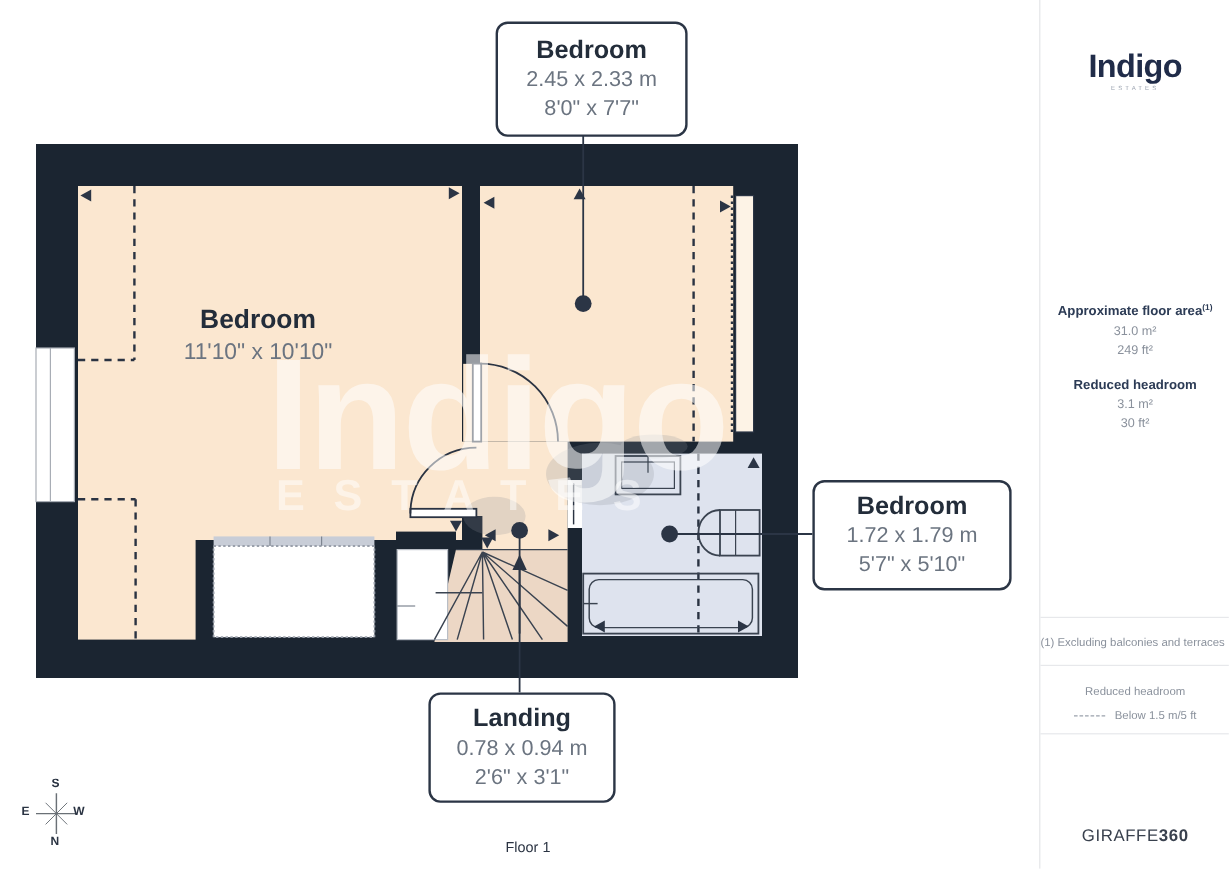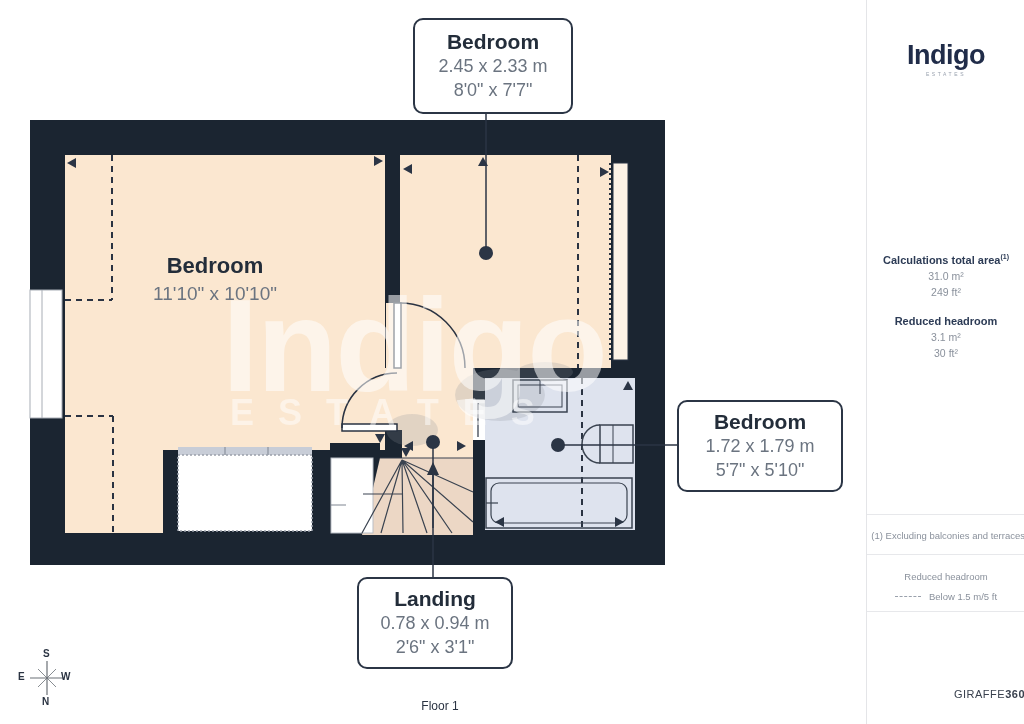--- a/index.html
+++ b/index.html
@@ -38,30 +38,30 @@
       border-left:1px solid #e4e5e8;z-index:5}
   #brand{position:absolute;top:42px;left:0;width:158px;text-align:center}
   #brand .name{font-size:27px;font-weight:bold;color:#202c49;letter-spacing:-0.5px;line-height:1}
   #brand .tagline{font-size:5px;letter-spacing:2.6px;color:#99a1ae;margin-top:2px}
   #area-block{position:absolute;top:252px;left:0;width:158px;text-align:center}
   .sb-title{font-size:11px;font-weight:bold;color:#2c3b55;line-height:1.4}
   .sb-title sup{font-size:7px}
   .sb-val{font-size:10.5px;color:#8a919c;line-height:1.55}
   .sb-gap{height:13px}
   .sep{position:absolute;left:0;width:158px;height:1px;background:#e7e8eb}
-  #footnote{position:absolute;top:530px;left:0;width:158px;text-align:right;
+  #footnote{position:absolute;top:530px;left:0;width:158px;text-align:left;
       font-size:9.5px;color:#8a919c}
   #legend{position:absolute;top:571px;left:0;width:158px;text-align:center;
       font-size:9.5px;color:#8a919c}
   #legend .row{display:flex;align-items:center;justify-content:center;gap:8px;margin-top:9px}
   #legend .dash-swatch{width:26px;border-top:1px dashed #9aa1ac;height:0}
   #disclaimer{position:absolute;top:626px;left:10px;width:138px;text-align:center;
       font-size:9.5px;line-height:1.55;color:#8a919c}
-  #provider{position:absolute;top:688px;left:0;width:158px;text-align:right;
-      font-size:11px;color:#39414e;letter-spacing:0.5px}
+  #provider{position:absolute;top:688px;left:0;width:158px;text-align:center;
+      font-size:14px;color:#39414e;letter-spacing:0.5px}
   #provider .bold{font-weight:bold}
 </style>
 </head>
 <body>
 
 <svg class="abs" style="left:0;top:0;z-index:1" width="1024" height="724" viewBox="0 0 1024 724">
 
   <rect x="30" y="120" width="635" height="445" fill="#1b2531"></rect>
 
   <rect x="65" y="155" width="320" height="295" fill="#fbe7d0"></rect>
@@ -218,21 +218,21 @@
 
 <div id="sidebar">
 
   <div id="brand">
     <div class="name">Indigo</div>
     <div class="tagline">ESTATES</div>
   </div>
 
   <div id="area-block">
     <div class="sb-title">
-      <span>Calculations total area</span><sup>(1)</sup>
+      <span>Approximate floor area</span><sup>(1)</sup>
     </div>
     <div class="sb-val">31.0 m²</div>
     <div class="sb-val">249 ft²</div>
     <div class="sb-gap"></div>
     <div class="sb-title">Reduced headroom</div>
     <div class="sb-val">3.1 m²</div>
     <div class="sb-val">30 ft²</div>
   </div>
 
   <div class="sep" style="top:514px"></div>

